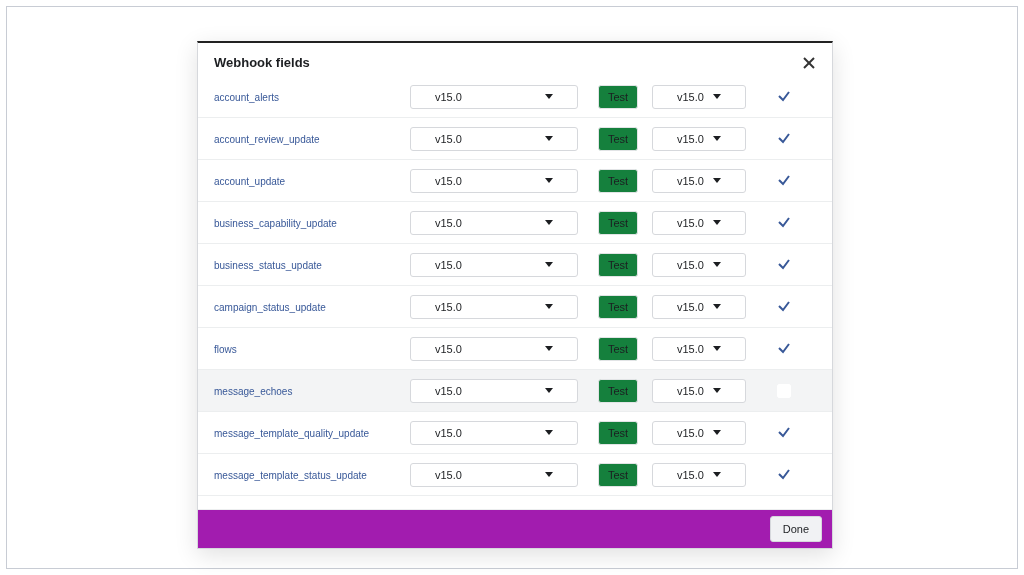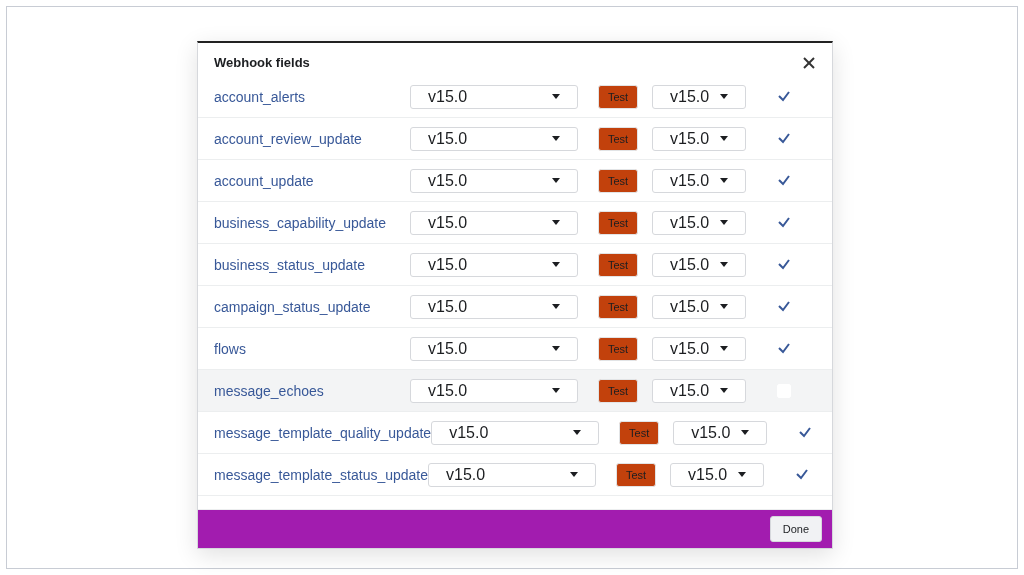--- a/index.html
+++ b/index.html
@@ -78,47 +78,47 @@
     align-items: center;
   }
   .col-name { flex: 0 0 196px; }
   .col-test { flex: 0 0 188px; display:flex; align-items:center; }
   .col-testbtn { flex: 0 0 54px; display:flex; align-items:center; }
   .col-sub { flex: 0 0 112px; display:flex; align-items:center; }
   .col-check { flex: 0 0 40px; display:flex; align-items:center; justify-content:center; }
 
   .name-link {
     color: #385898;
-    font-size: 14px;
+    font-size: 10px;
     text-decoration: none;
     cursor: pointer;
   }
   .dropdown {
     display: flex;
     align-items: center;
     justify-content: space-between;
     border: 1px solid #d6d8dc;
     border-radius: 3px;
     background: #fff;
     height: 24px;
-    padding: 0 17px;
-    font-size: 16px;
+    padding: 0 24px;
+    font-size: 11px;
     color: #1c1e21;
     cursor: pointer;
   }
   .dropdown.wide { width: 168px; }
   .dropdown.narrow { width: 94px; }
   .caret {
     width: 0; height: 0;
     border-left: 4px solid transparent;
     border-right: 4px solid transparent;
     border-top: 5px solid #1c1e21;
   }
   .test-btn {
-    background: #c2410c;
+    background: #15803d;
     border: 1px solid #e2e4e6;
     border-radius: 3px;
     height: 24px;
     width: 40px;
     font-size: 11px;
     color: #1c1e21;
     cursor: pointer;
     display:flex; align-items:center; justify-content:center;
   }
   .check-icon svg {

